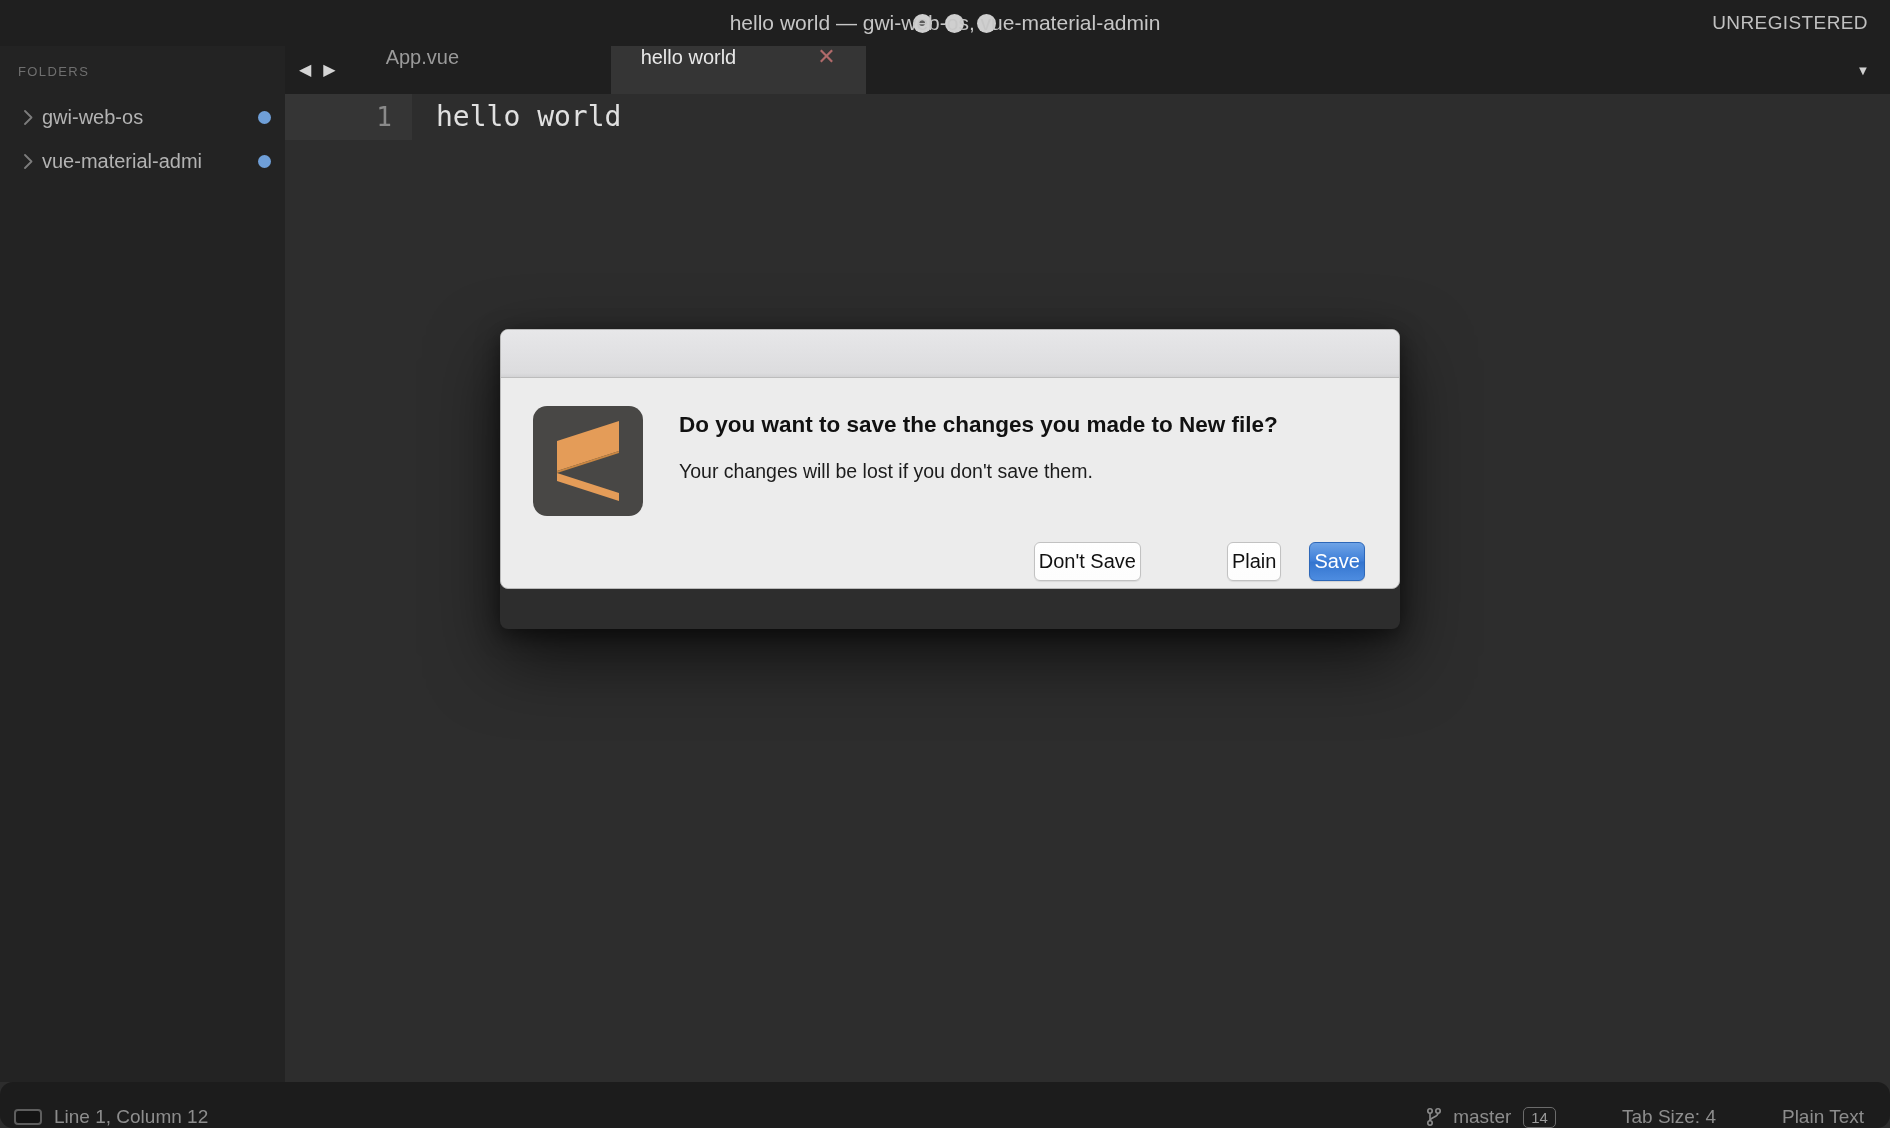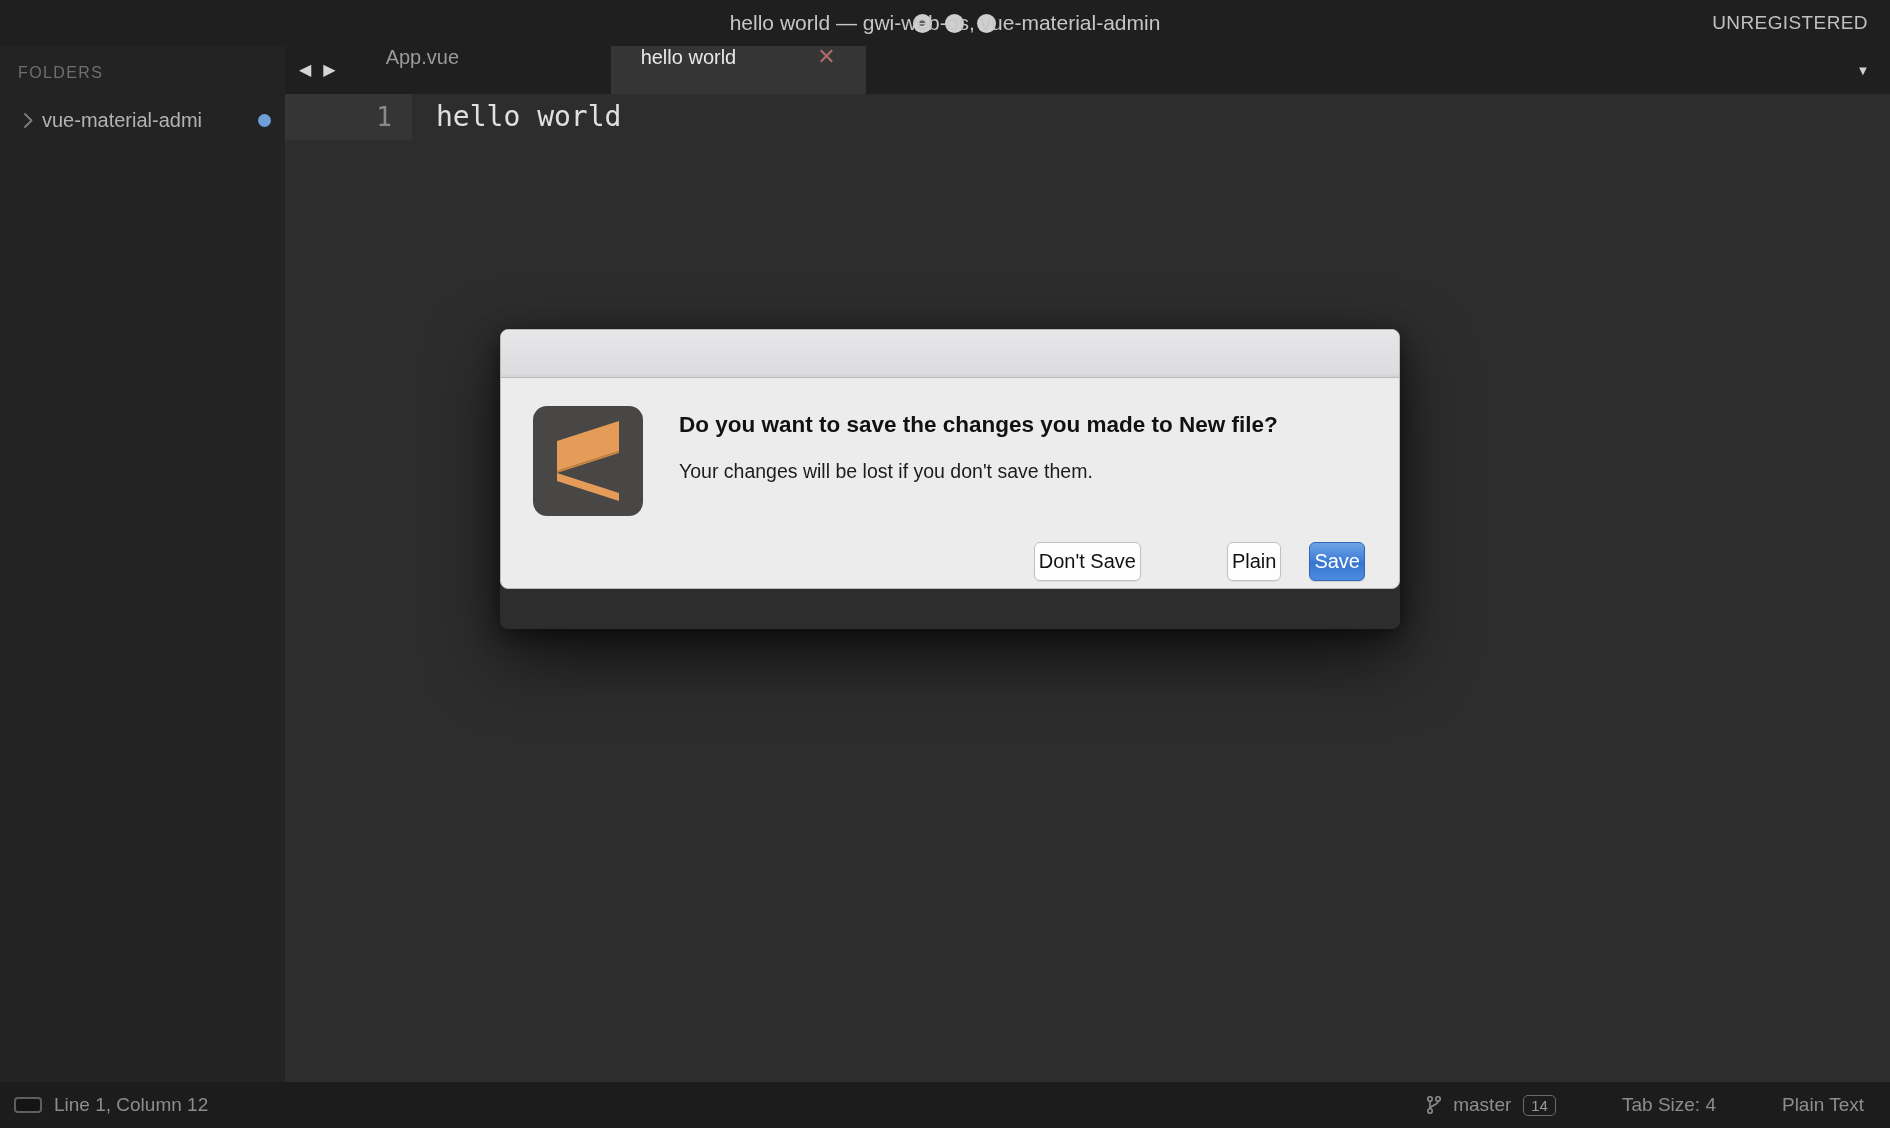--- a/index.html
+++ b/index.html
@@ -53,21 +53,21 @@
 
   
   .sidebar {
     position: absolute; top: 46px; left: 0;
     width: 285px; height: 1036px;
     background: #232323;
   }
   .sidebar-header {
     padding: 18px 0 0 18px;
     color: #6f6f6f;
-    font-size: 16px;
+    font-size: 13px;
     letter-spacing: 1.4px;
   }
   .folder-list { margin-top: 16px; }
   .folder-row {
     display: flex; align-items: center;
     height: 44px;
     padding-left: 18px; padding-right: 14px;
     cursor: default;
   }
   .chev {
@@ -160,23 +160,24 @@
     font-size: 28px;
     line-height: 46px;
     white-space: pre;
   }
 
   
   .statusbar {
     position: absolute; bottom: 0; left: 0;
     width: 1890px; height: 46px;
     background: #1c1c1c;
-    display: flex; align-items: center;
+    display: flex; align-items: flex-end;
     color: #8d8d8d;
     font-size: 19px;
+    border-radius: 13px;
   }
   .kbd-icon {
     width: 28px; height: 16px;
     border: 2px solid #5e5e5e;
     border-radius: 4px;
     background: #141414;
     margin-left: 14px; margin-right: 12px;
     flex: 0 0 28px;
   }
   .status-left { display: flex; align-items: center; }
@@ -289,20 +290,29 @@
       <div class="light"></div>
     </div>
     <div class="win-title">hello world — gwi-web-os, vue-material-admin</div>
     <div class="unregistered">UNREGISTERED</div>
   </div>
 
   <div class="sidebar">
     <div class="sidebar-header">FOLDERS</div>
     <div class="folder-list">
 
+      <div class="folder-row">
+        <span class="chev">
+          <svg width="11" height="15" viewBox="0 0 11 15" aria-hidden="true">
+              <path d="M2 1 L8.5 7.5 L2 14" fill="none" stroke="#7c7c7c" stroke-width="1.8" stroke-linecap="round" stroke-linejoin="round"></path>
+            </svg>
+        </span>
+        <span class="folder-name">gwi-web-os</span>
+        <span class="blue-dot"></span>
+      </div>
 
       <div class="folder-row">
         <span class="chev">
           <svg width="11" height="15" viewBox="0 0 11 15" aria-hidden="true">
               <path d="M2 1 L8.5 7.5 L2 14" fill="none" stroke="#7c7c7c" stroke-width="1.8" stroke-linecap="round" stroke-linejoin="round"></path>
             </svg>
         </span>
         <span class="folder-name">vue-material-admi</span>
         <span class="blue-dot"></span>
       </div>

